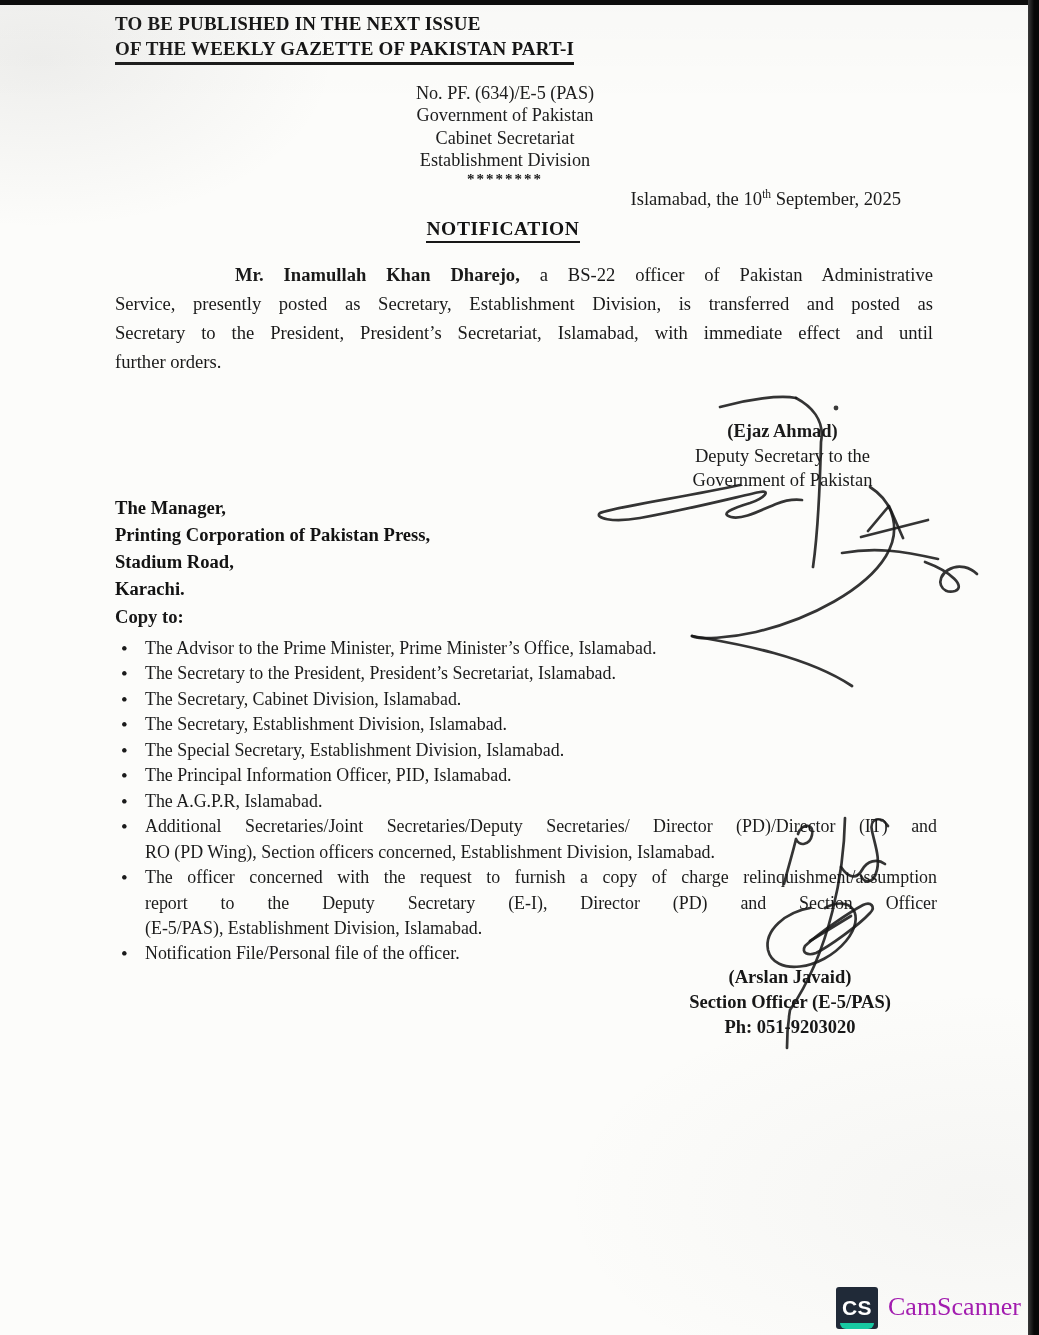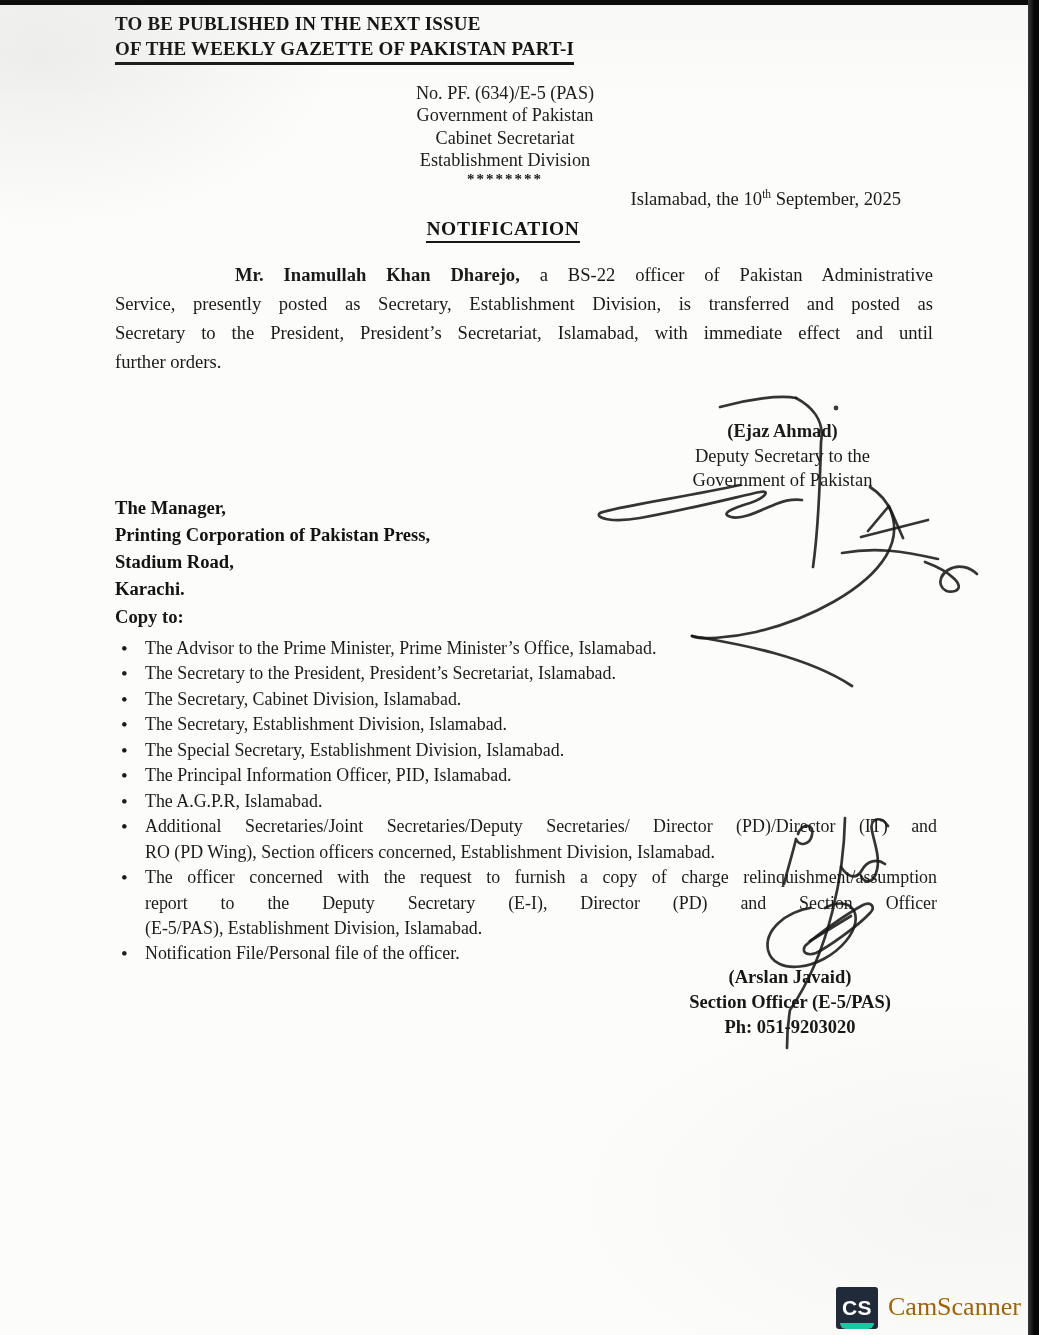--- a/index.html
+++ b/index.html
@@ -56,21 +56,21 @@
 
   .sigtext2{left:645px;top:965px;width:290px;text-align:center;font-weight:bold;font-size:18.5px;line-height:25px;color:#1a1a1a;}
 
   .sig{pointer-events:none;z-index:3;}
   .sig path{fill:none;stroke:#1b1b1b;stroke-width:2.7;stroke-linecap:round;stroke-linejoin:round;opacity:0.88;}
 
   .watermark-logo{left:836px;top:1287px;width:42px;height:42px;border-radius:3px;
     background:#202a38;display:flex;align-items:center;justify-content:center;z-index:5;
     font-family:"Liberation Sans", sans-serif;font-weight:bold;font-size:21px;color:#ffffff;letter-spacing:0.5px;}
   .watermark-accent{position:absolute;left:4px;right:4px;bottom:0;height:6px;border-radius:0 0 8px 8px;background:#17c9a2;}
-  .watermark-brand{left:888px;top:1292px;font-size:26px;color:#a16207;z-index:5;font-family:"Liberation Serif", serif;}
+  .watermark-brand{left:888px;top:1292px;font-size:26px;color:#a21caf;z-index:5;font-family:"Liberation Serif", serif;}
 </style>
 </head>
 <body>
 
 <div class="page">
   <div class="scan">
 
     <div class="abs gazette">
       <div>TO BE PUBLISHED IN THE NEXT ISSUE</div>
       <div><span class="u">OF THE WEEKLY GAZETTE OF PAKISTAN PART-I</span></div>

